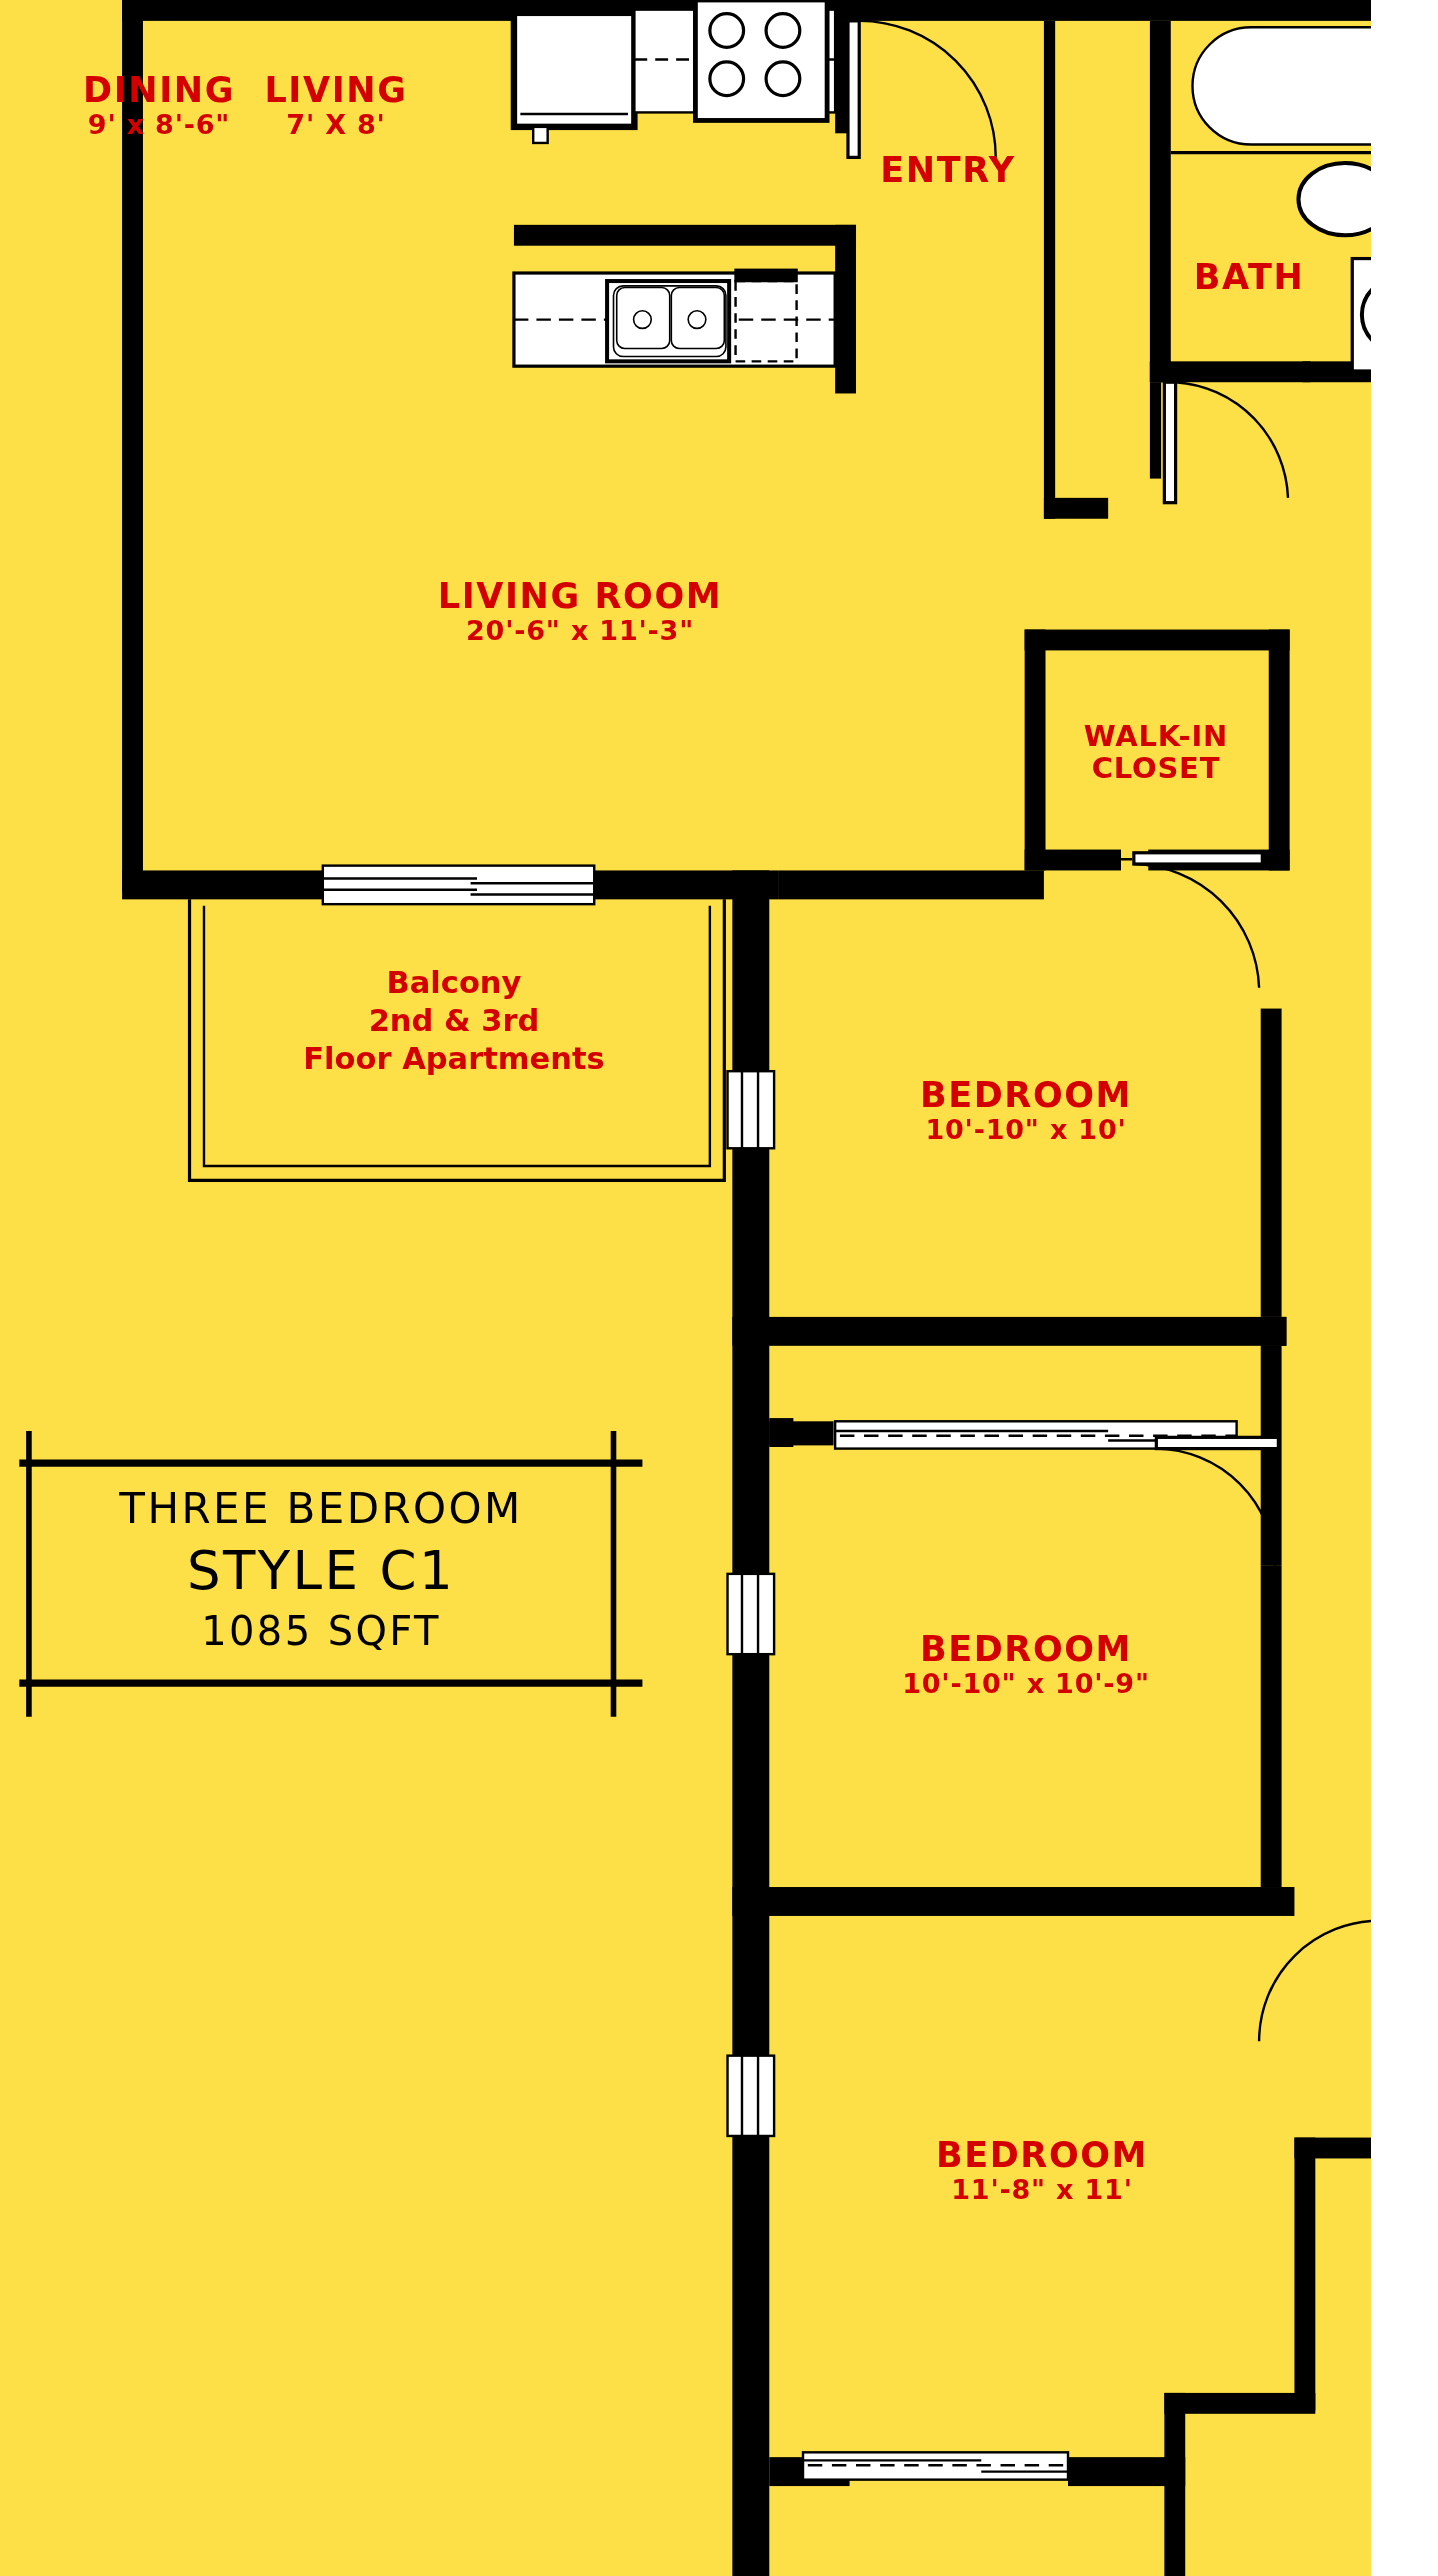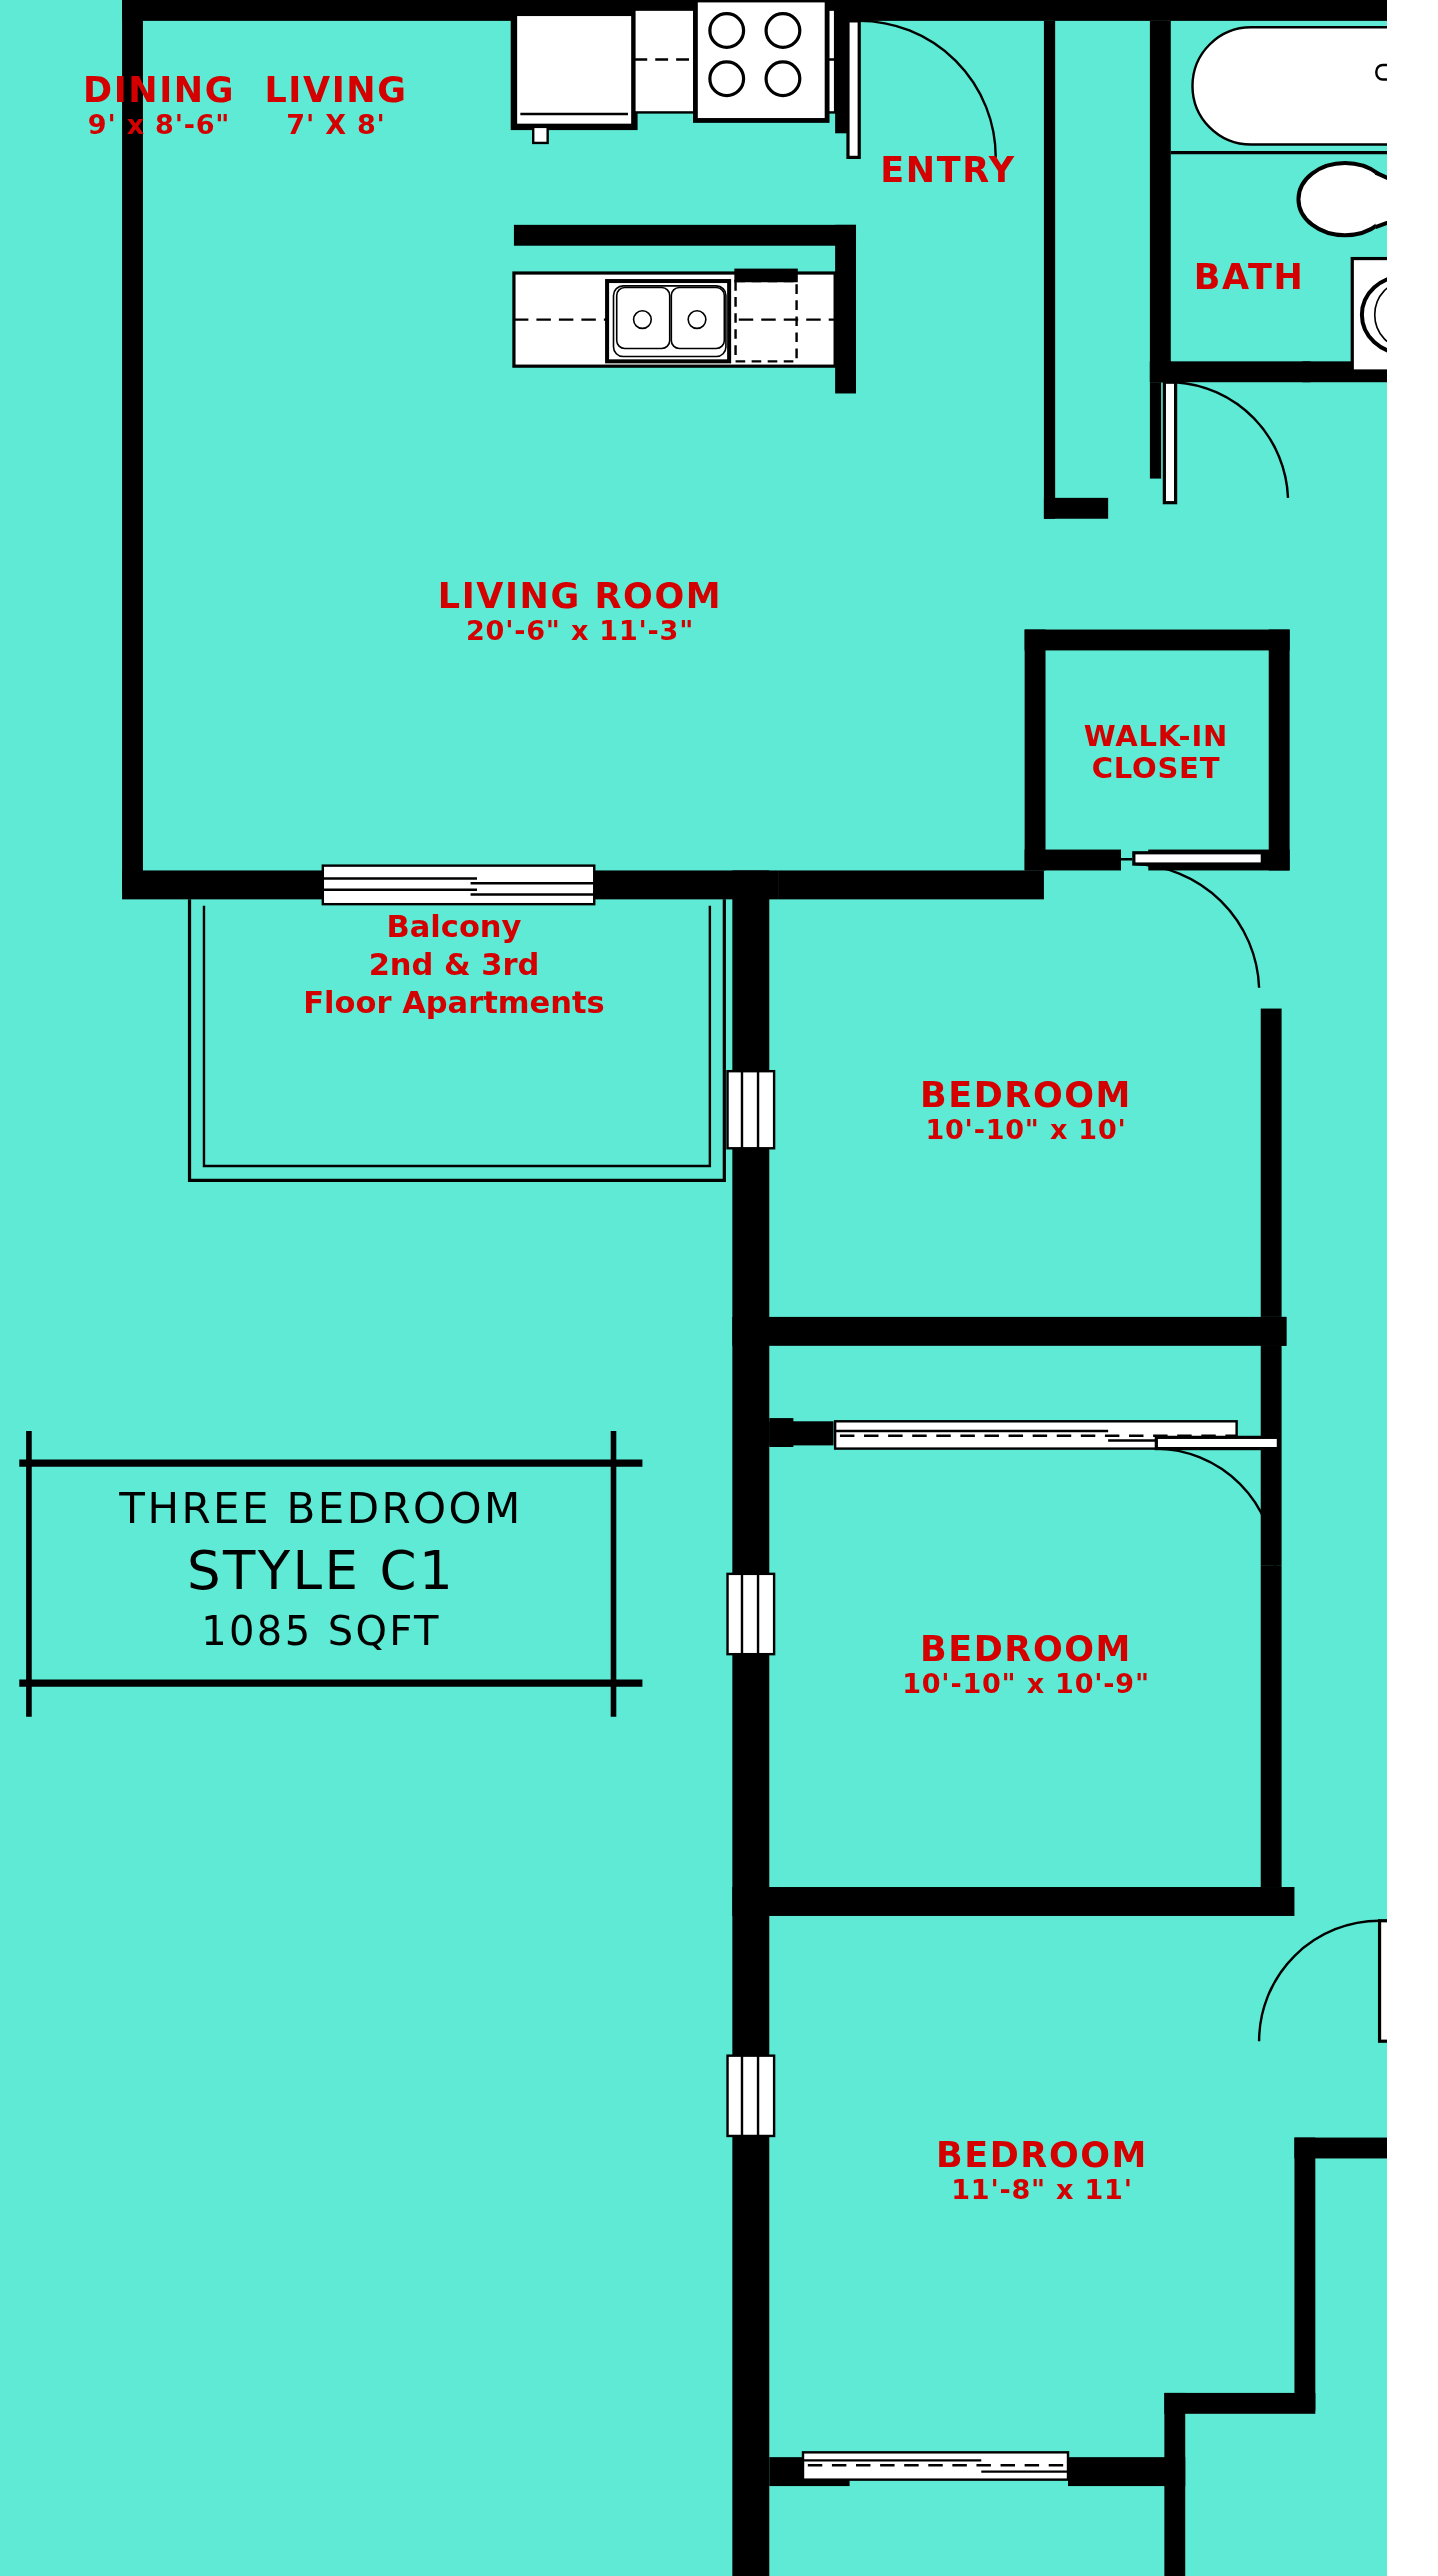--- a/index.html
+++ b/index.html
@@ -4,23 +4,22 @@
 <title>Floor Plan</title>
 <style>
   html,body{margin:0;padding:0;background:#ffffff;}
   body{
     font-family:"DejaVu Sans", sans-serif;
   }
   #stage{
     position:relative;
     width:1371px;
     height:2576px;
-    background:#5eead4;
+    background:#fde047;
     overflow:hidden;
-    padding-left:16px;
   }
   #stage svg{position:absolute;left:0;top:0;}
   .lbl{
     position:absolute;
     color:#d40000;
     font-family:"DejaVu Sans", sans-serif;
     font-weight:700;
     text-align:center;
     line-height:1.12;
     white-space:nowrap;
@@ -326,21 +325,21 @@
   <div class="lbl" style="left:1026px; top:1630px; width:369px;">
     <span class="nm rm-name">BEDROOM</span>
     <span class="dim rm-dim">10'-10" x 10'-9"</span>
   </div>
 
   <div class="lbl" style="left:1042px; top:2136px; width:337px;">
     <span class="nm rm-name">BEDROOM</span>
     <span class="dim rm-dim">11'-8" x 11'</span>
   </div>
 
-  <div class="balcony-txt" style="left:454px; top:908px; width:514px;">
+  <div class="balcony-txt" style="left:454px; top:964px; width:514px;">
     <span>Balcony</span><br>
     <span>2nd &amp; 3rd</span><br>
     <span>Floor Apartments</span>
   </div>
 
   <div class="title-block" style="left:321px; top:1482px; width:594px;">
     <span class="tb-l1">THREE BEDROOM</span>
     <span class="tb-l2">STYLE C1</span>
     <span class="tb-l3">1085 SQFT</span>
   </div>

